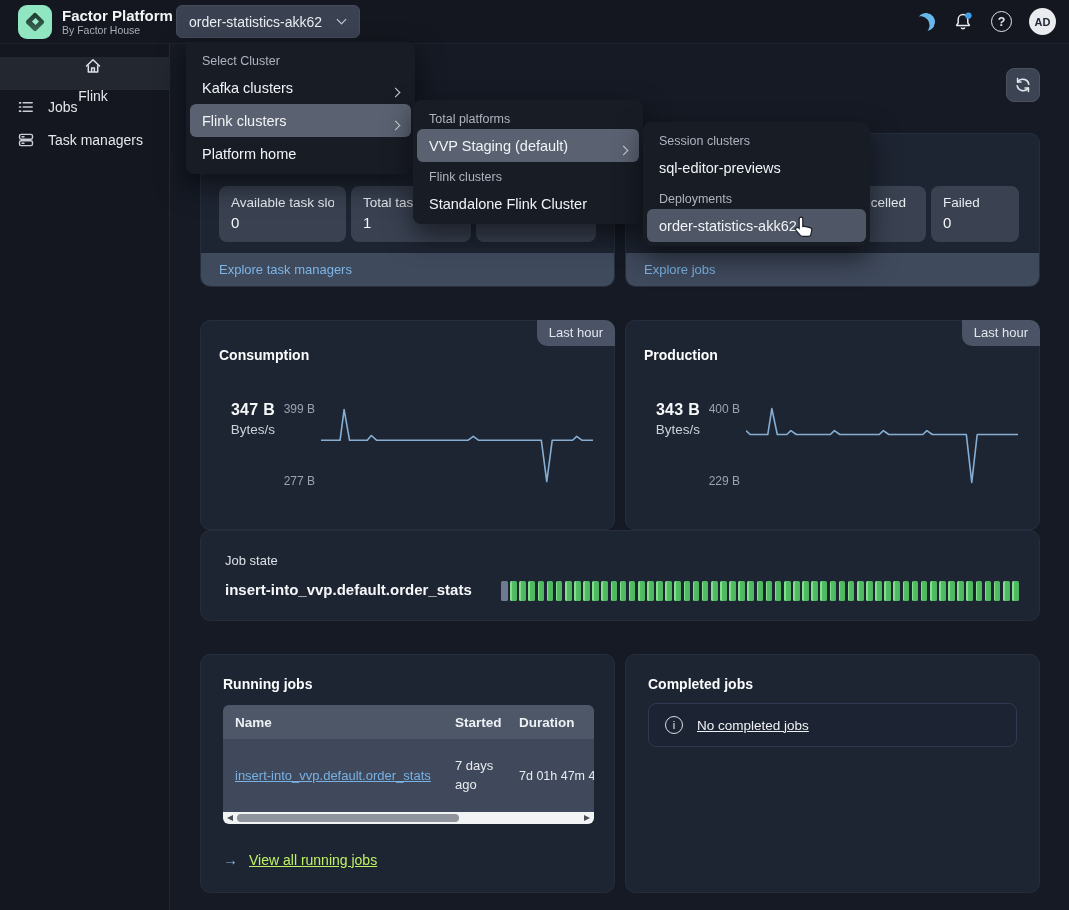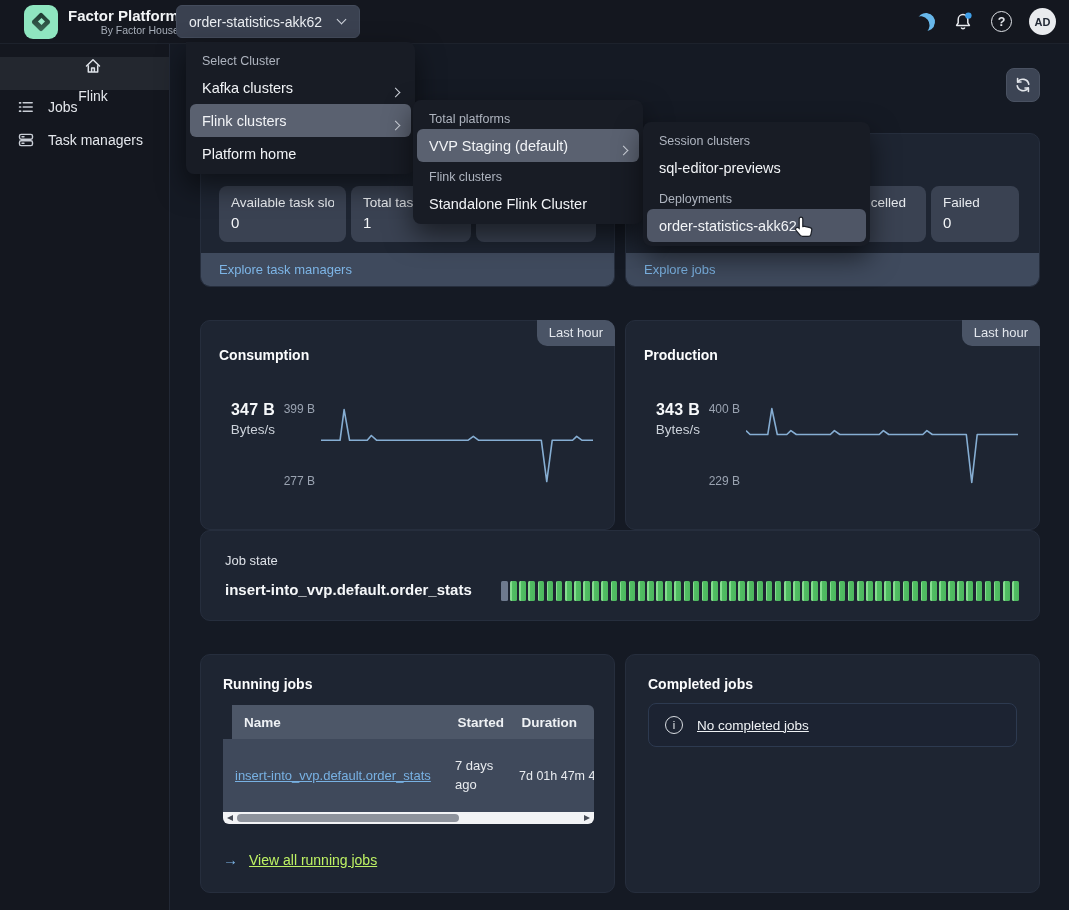--- a/index.html
+++ b/index.html
@@ -1,21 +1,21 @@
 <!DOCTYPE html>
 <html><head>
 <meta charset="utf-8">
 <style>
   * { margin:0; padding:0; box-sizing:border-box; }
   html,body { width:1069px; height:910px; overflow:hidden; }
   body { background:#151a24; font-family:"Liberation Sans",sans-serif; position:relative; color:#e9ecf0; }
 
   
   .topbar { position:absolute; top:0; left:0; width:1069px; height:44px; background:#14171f; display:flex; align-items:center; z-index:30; border-bottom:1px solid #1d222c; }
-  .brand { display:flex; align-items:center; gap:10px; width:170px; padding-left:24px; flex:0 0 auto;text-align:right; }
+  .brand { display:flex; align-items:center; gap:10px; width:170px; padding-left:18px; flex:0 0 auto; }
   .logo { width:34px; height:34px; border-radius:9px; background:#8fe6c0; position:relative; flex:0 0 auto; }
   .logo .d1 { position:absolute; left:10px; top:10px; width:14px; height:14px; background:linear-gradient(135deg,#1d352e,#3d6a57); transform:rotate(45deg); border-radius:2px; }
   .logo .d2 { position:absolute; left:14.5px; top:14.5px; width:5px; height:5px; background:#9becca; transform:rotate(45deg); }
   .brand-text { line-height:1.15; white-space:nowrap; }
   .brand-name { font-size:15px; font-weight:bold; color:#f2f4f6; }
   .brand-tag { font-size:10.5px; color:#a6adb8; }
   .cluster-btn { margin-left:6px; width:184px; height:33px; background:#3a4150; border:1px solid #444c5c; border-radius:6px; display:flex; align-items:center; justify-content:space-between; padding:0 14px 0 12px; font-size:14px; color:#eaedf1; cursor:pointer; }
   .chev { width:7px; height:7px; border-top:1.7px solid #cfd4dc; border-right:1.7px solid #cfd4dc; display:inline-block; }
   .chev-down { transform:rotate(135deg); margin-top:-4px; }
   .chev-right { transform:rotate(45deg); }
@@ -68,21 +68,21 @@
   .js-name { position:absolute; left:24px; top:50px; font-size:15px; font-weight:bold; color:#f5f7f9; }
   .js-bar { position:absolute; left:300px; top:50px; width:518px; height:20px; display:flex; gap:2.4px; }
   .seg { flex:1; border-radius:1.5px; background:linear-gradient(90deg,#86dd90 0%,#86dd90 24%,#52bf64 24%,#4cb65e 100%); }
   .seg-first { background:#6e7a8e; }
 
   
   .bottom-row { margin-top:33px; }
   .bottom-panel { height:239px; }
   .bp-title { position:absolute; left:22px; top:21px; font-size:14px; font-weight:bold; color:#fbfcfd; }
   .jobs-table { position:absolute; left:22px; top:50px; width:371px; border-radius:6px; overflow:hidden; }
-  .thead { display:flex; background:#4d5768; height:34px;margin-left:9px; }
+  .thead { display:flex; background:#4d5768; height:34px; }
   .trow { display:flex; background:#3f495b; height:73px; }
   .cell { padding:0 12px; display:flex; align-items:center; }
   .c-name { width:220px; } .c-start { width:66px; } .c-dur { width:85px; padding:0 4px 0 10px; }
   .thead .cell { font-size:13.5px; font-weight:bold; color:#eef1f4; }
   .trow .cell { font-size:13px; color:#e8ebef; }
   .job-link { color:#78b1e3; text-decoration:underline; cursor:pointer; }
   .wrap2 { line-height:1.45; }
   .dur { font-size:12.5px; white-space:nowrap; }
   .hscroll { height:12px; background:#f2f3f5; position:relative; }
   .sb-thumb { position:absolute; left:14px; top:2px; width:222px; height:8px; border-radius:4px; background:#8e939c; cursor:pointer; }

